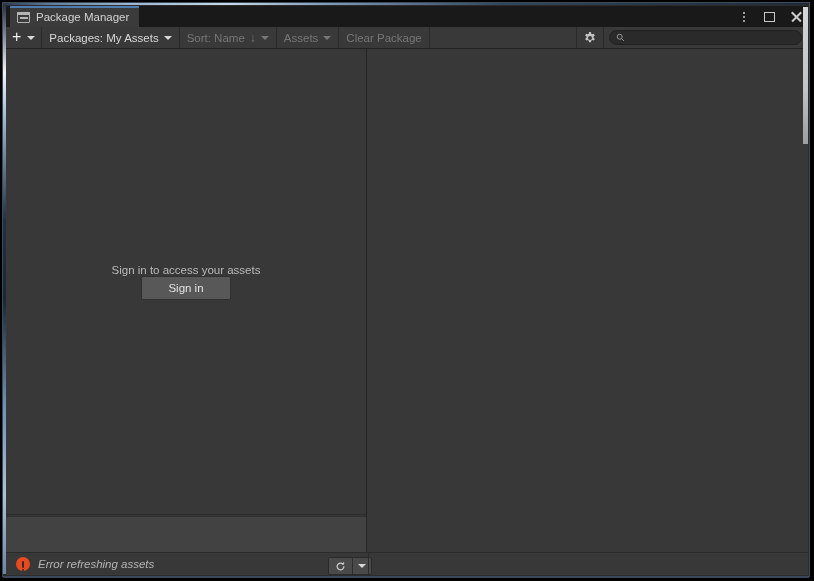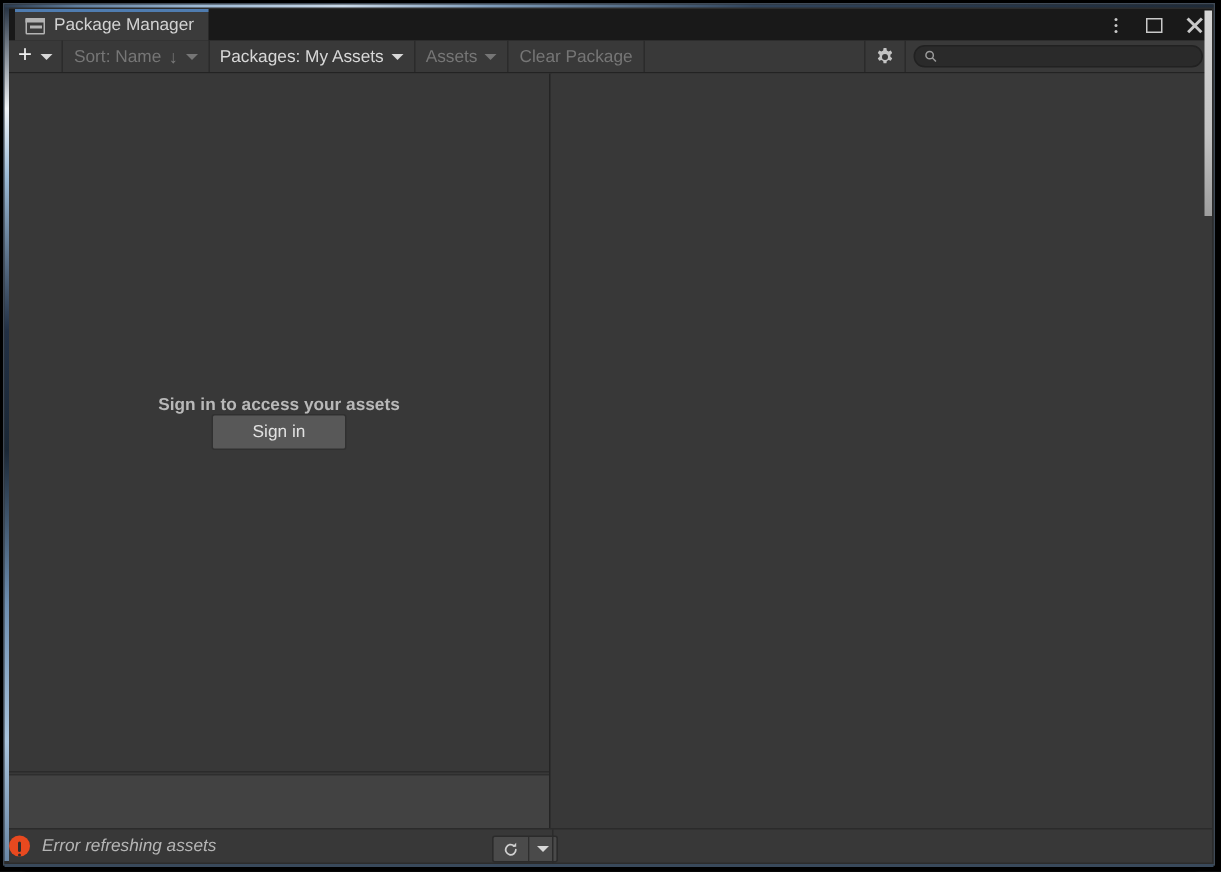--- a/index.html
+++ b/index.html
@@ -256,21 +256,20 @@
     border-bottom: 1px solid #2b2b2b;
     box-sizing: border-box;
     display: flex;
     flex-direction: column;
     align-items: center;
     justify-content: center;
   }
   #signin-message {
     font-size: 11.5px;
     color: #b9b9b9;
-    font-weight: bold;
   }
   #signin-button {
     background: #585858;
     border: 1px solid #303030;
     border-radius: 2px;
     color: #e2e2e2;
     font-size: 11.5px;
     font-family: "Liberation Sans", sans-serif;
     padding: 5px 26px;
     cursor: pointer;
@@ -318,20 +317,21 @@
     background: #383838;
     border-top: 1px solid #2b2b2b;
     box-sizing: border-box;
     display: flex;
     align-items: center;
   }
   #status-left {
     display: flex;
     align-items: center;
     gap: 8px;
+    padding-left: 10px;
     flex: 0 0 auto;
   }
   .error-icon {
     width: 14px; height: 14px;
     border-radius: 50%;
     background: #e8491f;
     display: flex; align-items: center; justify-content: center;
     flex: 0 0 auto;
   }
   .error-icon span {
@@ -419,29 +419,29 @@
     </div>
   </div>
 
   <div id="toolbar">
 
     <div class="tb-btn tb-add">
       <span class="plus">+</span>
       <span class="caret"></span>
     </div>
 
+    <div class="tb-btn">
+      <span>Packages: My Assets</span>
+      <span class="caret"></span>
+    </div>
+
     <div class="tb-btn disabled">
       <span>Sort: Name</span>
       <span class="arrow-down-glyph">↓</span>
       <span class="caret dim"></span>
-    </div>
-
-    <div class="tb-btn">
-      <span>Packages: My Assets</span>
-      <span class="caret"></span>
     </div>
 
     <div class="tb-btn disabled">
       <span>Assets</span>
       <span class="caret dim"></span>
     </div>
 
     <div class="tb-btn disabled">
       <span>Clear Package</span>
     </div>

